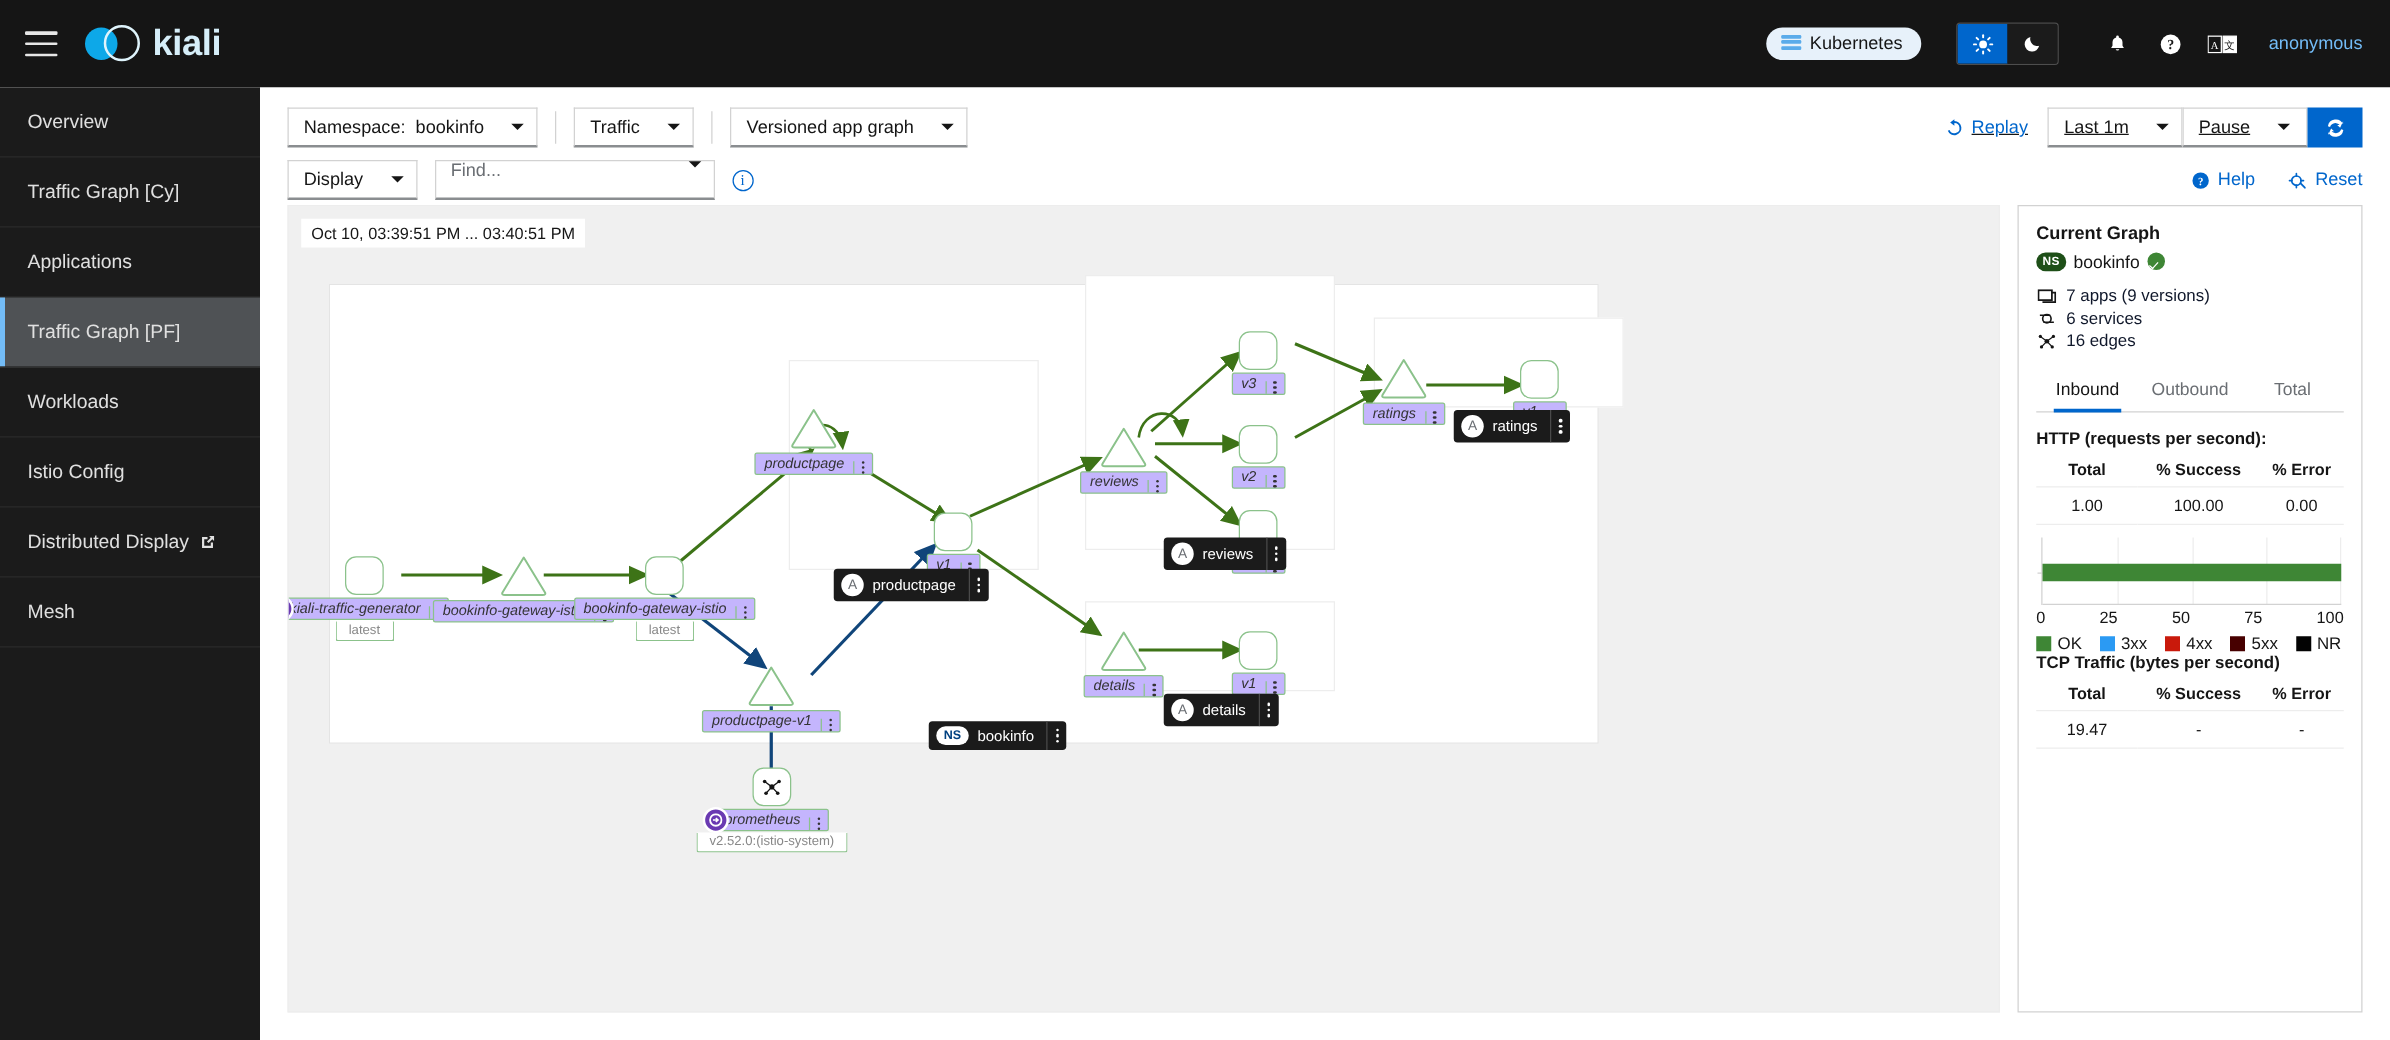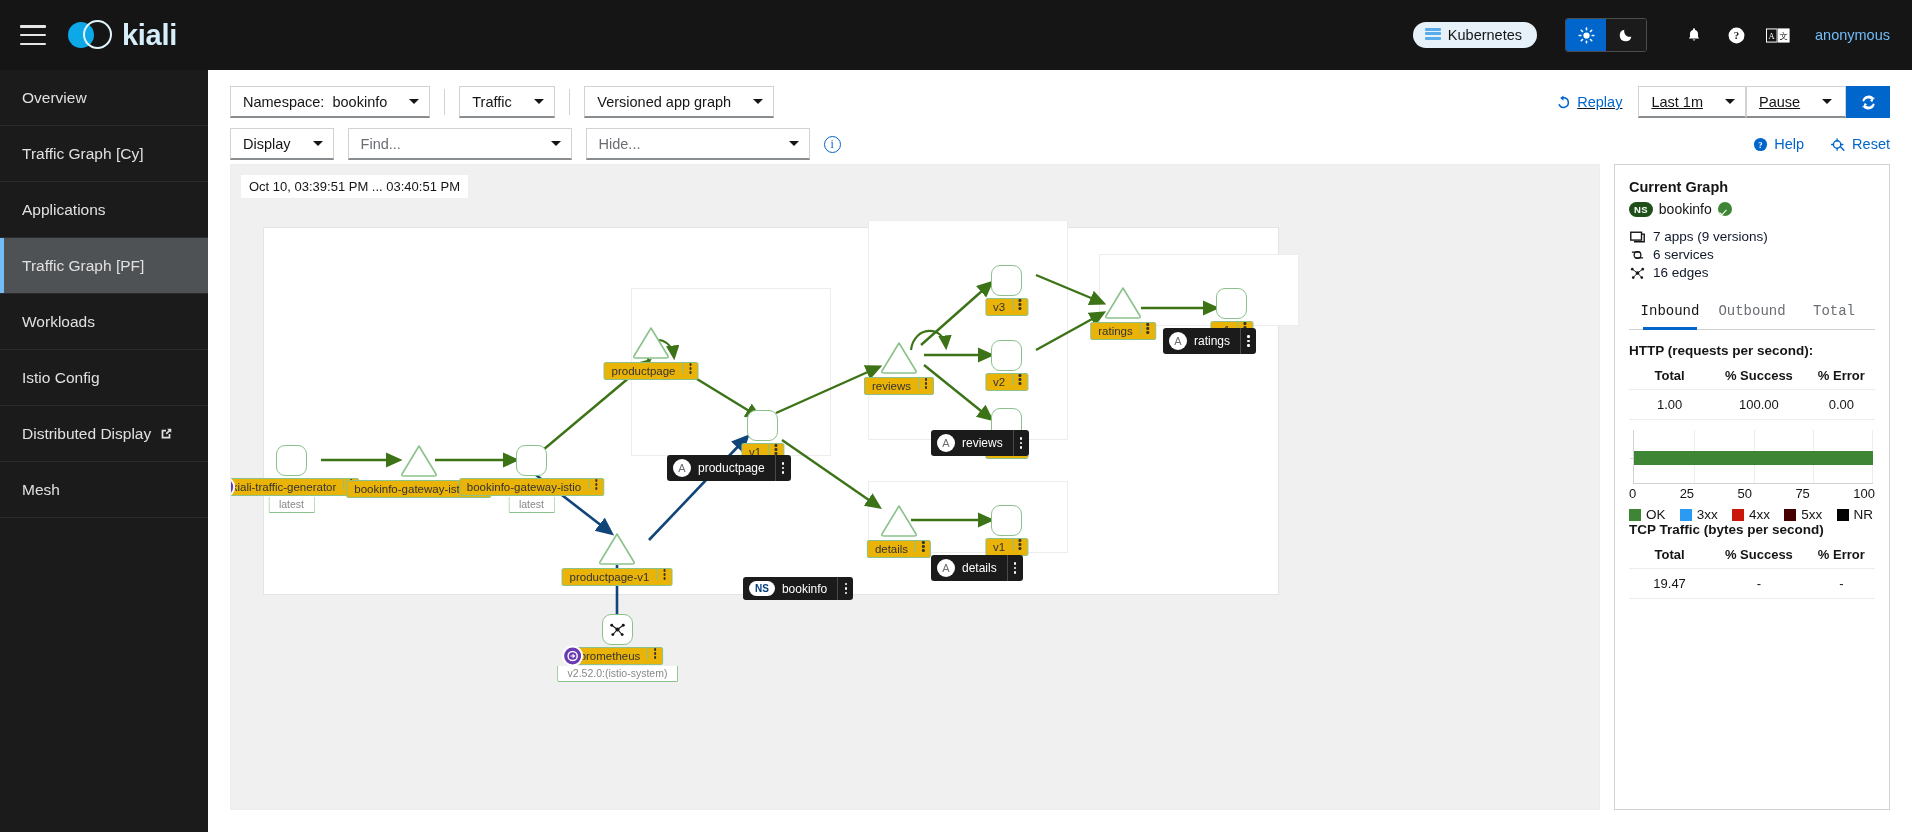--- a/index.html
+++ b/index.html
@@ -82,21 +82,21 @@
     padding: 0 10px 0 12px; font-size: 14.5px; color: #151515; gap: 22px; cursor: pointer;
   }
   .sel .cap { white-space: nowrap; }
   .caret {
     width: 0; height: 0; border-left: 5px solid transparent; border-right: 5px solid transparent;
     border-top: 5px solid #151515;
   }
   .vdiv { width: 1px; height: 26px; background: #d2d2d2; margin: 0 14px; }
   .inputbox {
     border: 1px solid #d2d2d2; border-bottom: 2px solid #8a8d90; background: #fff;
-    height: 32px; display: flex; align-items: center; justify-content: space-between;
+    height: 32px; display: flex; justify-content: space-between;
     padding: 0 10px 0 12px; font-size: 14.5px; color: #6a6e73;
   }
   .info-ico {
     width: 17px; height: 17px; border-radius: 50%; border: 1.6px solid #0066cc;
     color: #0066cc; font-size: 12px; display: flex; align-items: center; justify-content: center;
     font-family: "Liberation Serif", serif; margin-left: 14px; cursor: pointer;
   }
   .tb-right { margin-left: auto; display: flex; align-items: center; gap: 0; text-decoration: underline; }
   .link-btn { color: #0066cc; font-size: 14.5px; display: flex; align-items: center; gap: 6px; cursor: pointer; }
   .refresh-btn {
@@ -120,22 +120,22 @@
   }
   .ns-box { position:absolute; left: 32px; top: 62px; width: 1016px; height: 368px; background:#fff; border:1px solid #e4e4e4; }
 
   .node { position: absolute; }
   .nshape-circle {
     width: 31px; height: 31px; border-radius: 9px; border: 1.6px solid #8bc28b; background: #fff;
   }
   .tri-svg { display: block; }
   .nlabel {
     position: absolute; top: 100%; margin-top: 2px; left: 50%; transform: translateX(-50%);
-    display: flex; align-items: flex-start; border: 1px solid #8bc28b; background: #eab308;
-    font-size: 11.5px; color: #333; white-space: nowrap; border-radius: 2px;
+    display: flex; align-items: flex-end; border: 1px solid #8bc28b; background: #c4b5fd;
+    font-size: 11.5px; color: #333; white-space: nowrap; border-radius: 2px; font-style: italic;
   }
   .nlabel .txt { padding: 2px 7px; display:flex; align-items:center; }
   .nlabel .kebab {
     border-left: 1px solid #8bc28b; width: 15px; display: flex; flex-direction: column;
     align-items: center; justify-content: center; gap: 1.5px; cursor: pointer;
   }
   .nlabel .kebab i { width: 2.5px; height: 2.5px; background: #333; border-radius: 50%; display:block;}
   .nsub {
     position: absolute; left: 50%; transform: translateX(-50%); top: 100%; margin-top: 21px;
     border: 1px solid #8bc28b; border-top: none; background: #fff; font-size: 10.5px;
@@ -176,21 +176,21 @@
     background: #1e4f18; color: #fff; border-radius: 9px; font-size: 9.5px;
     font-weight: 700; padding: 2px 5px; letter-spacing: .3px;
   }
   .ok-ico { width: 14px; height: 14px; border-radius: 50%; background: #3e8635; position: relative; }
   .ok-ico::after {
     content: ""; position: absolute; left: 3.3px; top: 6px; width: 3px; height: 6px;
     border: solid #fff; border-width: 0 1.6px 1.6px 0; transform: rotate(42deg);
   }
   .stat-row { display: flex; align-items: center; gap: 8px; font-size: 13.5px; margin-bottom: 3px; color:#0f172a;}
   .stat-ico { width: 16px; display: flex; justify-content: center; }
-  .tabs { display: flex; border-bottom: 1px solid #d2d2d2; margin-top: 14px; font-family: Liberation Mono, monospace; }
+  .tabs { display: flex; border-bottom: 1px solid #d2d2d2; margin-top: 14px; }
   .tab {
     flex: 1; text-align: center; padding: 9px 0 10px; font-size: 14px; color: #6a6e73; cursor: pointer;
     position: relative;
   }
   .tab.active { color: #151515; }
   .tab.active::after {
     content: ""; position: absolute; left: 14px; right: 14px; bottom: -1px; height: 3px; background: #0066cc;
   }
   .sec-title { font-size: 13.5px; font-weight: 700; margin: 13px 0 4px; }
   table.kv { width: 100%; border-collapse: collapse; font-size: 13px; }
@@ -362,24 +362,20 @@
         </div>
       </div>
 
       <div class="tb-row row2">
         <div class="sel" style="min-width:90px">
           <span class="cap">Display</span>
           <span class="caret"></span>
         </div>
         <div class="inputbox" style="width:224px;margin-left:14px">
           <span>Find...</span>
-          <span class="caret"></span>
-        </div>
-        <div class="inputbox" style="width:224px;margin-left:14px">
-          <span>Hide...</span>
           <span class="caret"></span>
         </div>
         <div class="info-ico">i</div>
 
         <div class="tb-right2">
           <div class="link-btn">
             <svg width="15" height="15" viewBox="0 0 24 24">
               <circle cx="12" cy="12" r="10.5" fill="#0066cc"></circle>
               <text x="12" y="17" font-size="14" font-family="Liberation Serif, serif" font-weight="700" fill="#fff" text-anchor="middle">?</text>
             </svg>

